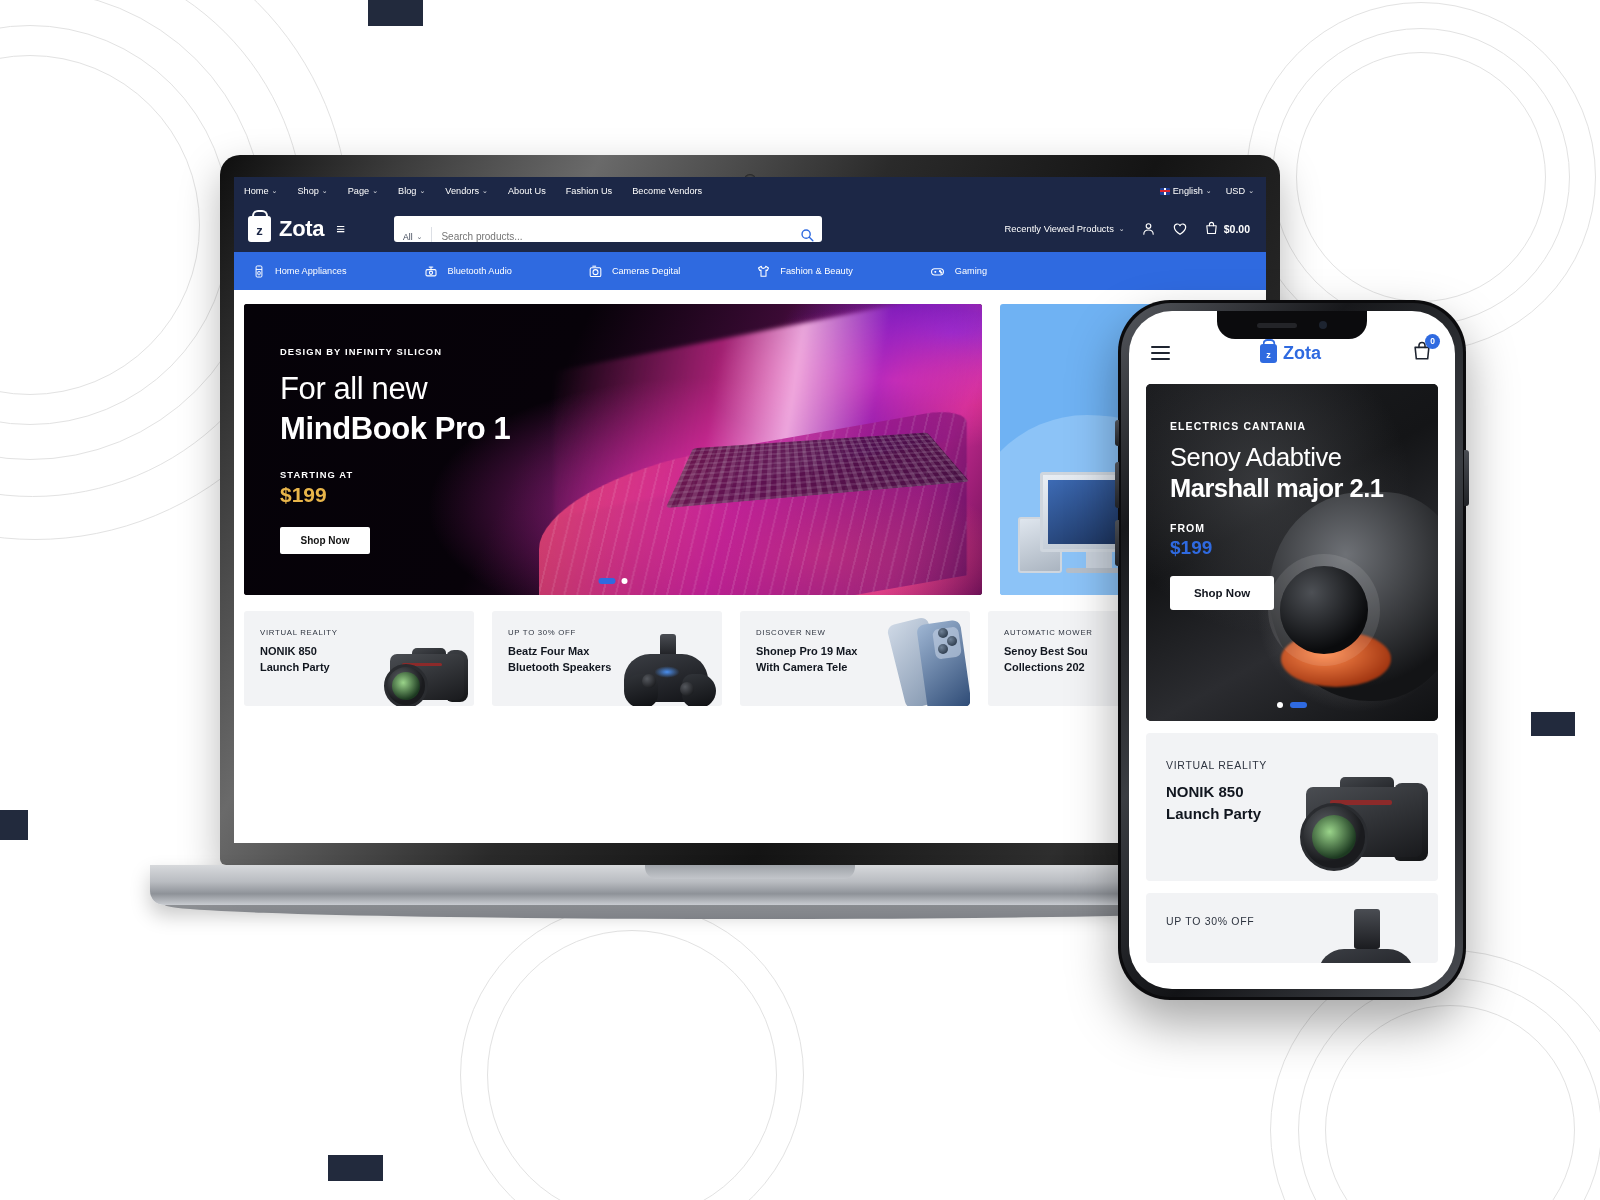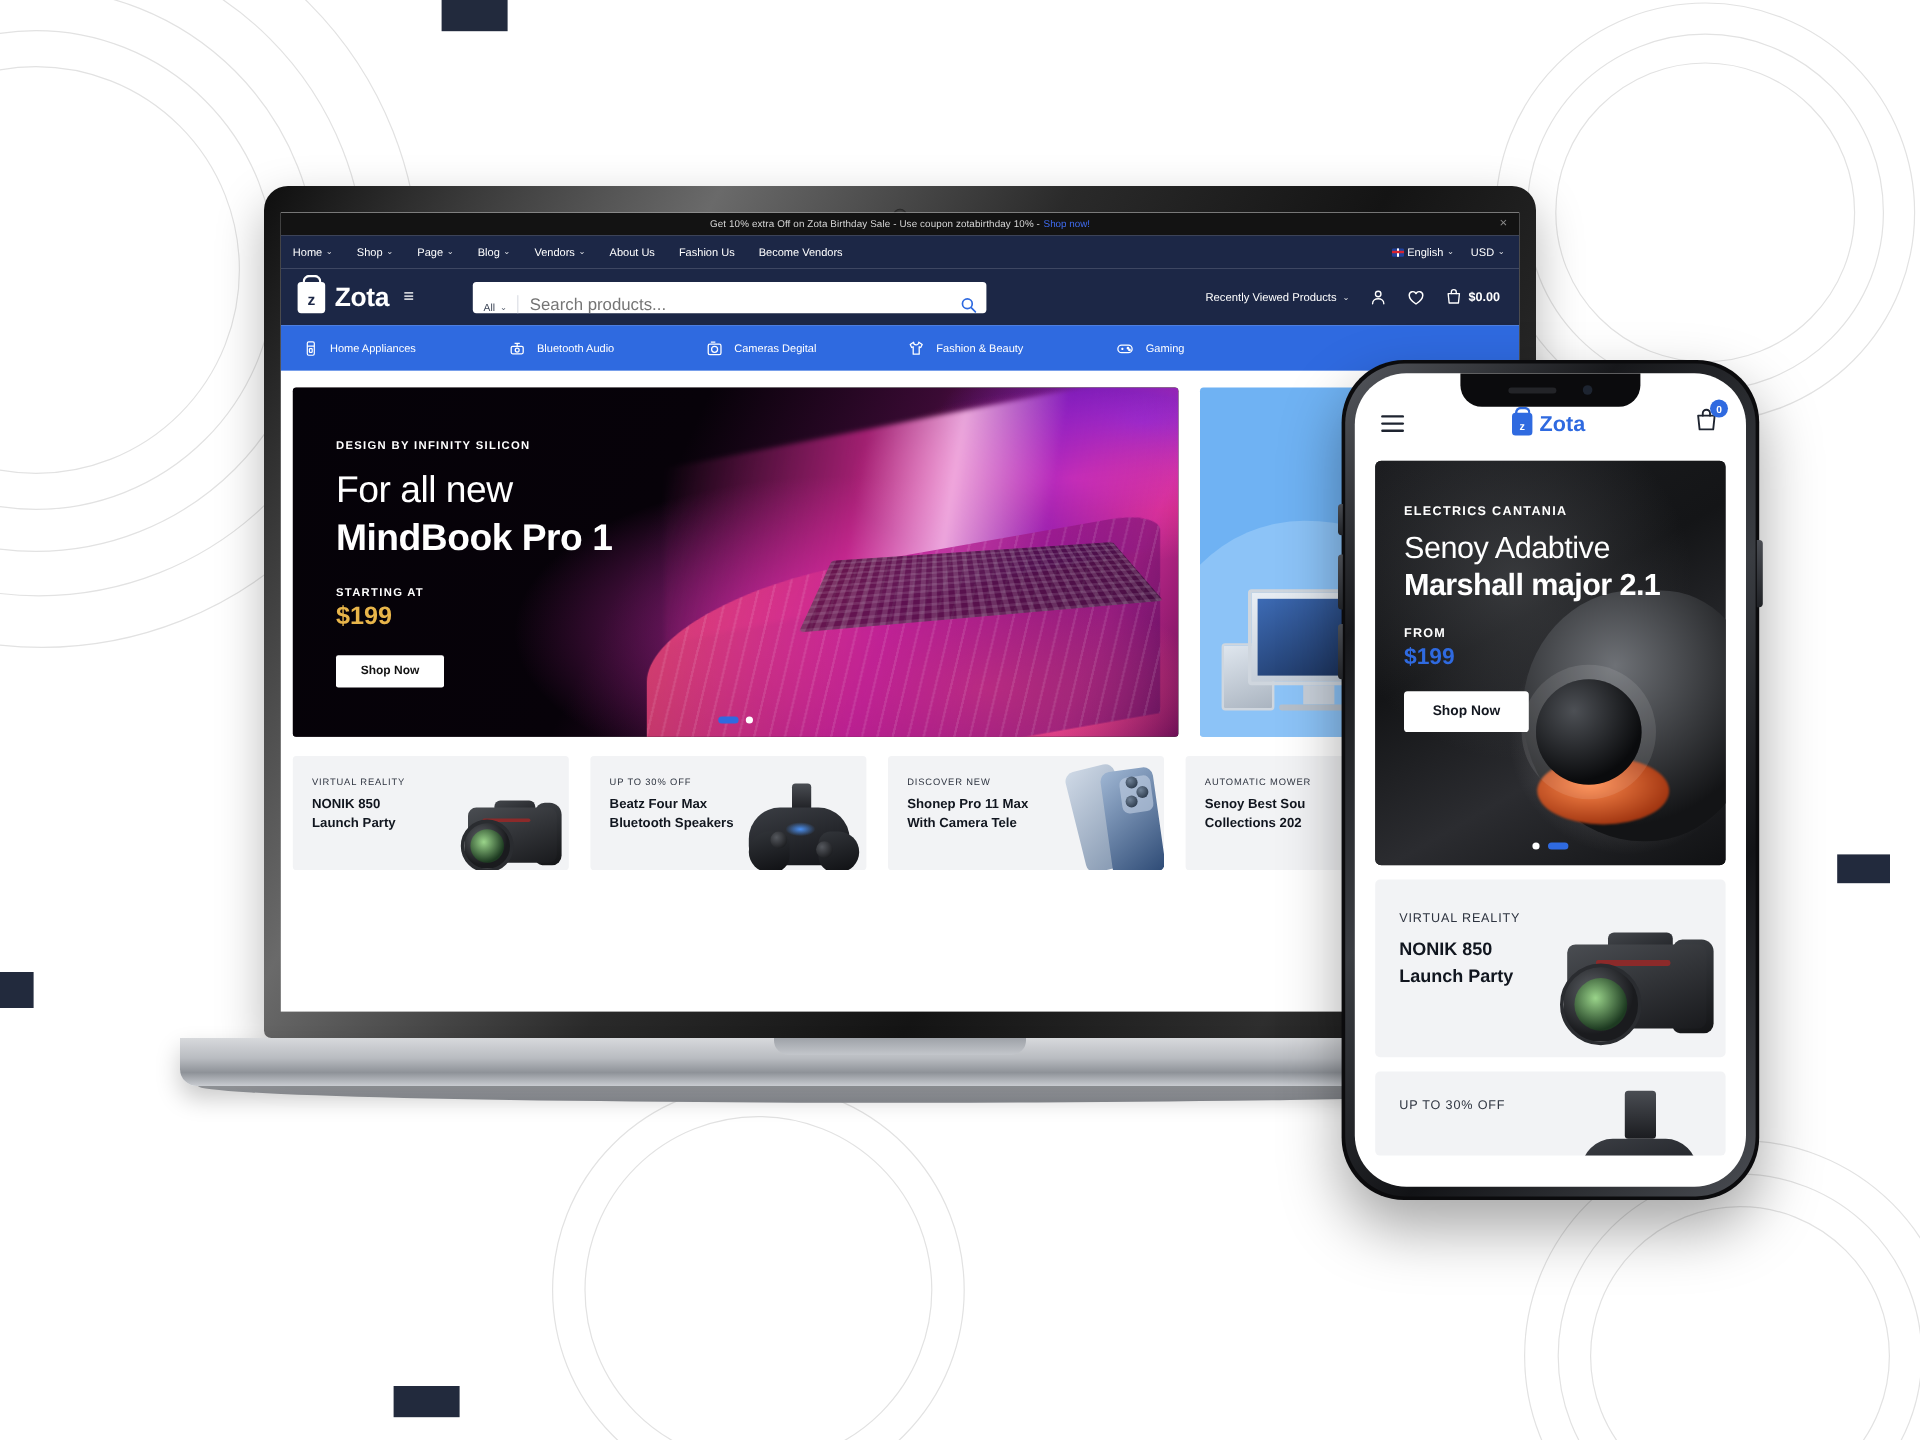--- a/index.html
+++ b/index.html
@@ -87,21 +87,21 @@
   .bag-z { color:#1c2746; font-size:13px; font-weight:bold; line-height:1; margin-bottom:5px; }
   .logo-text { color:#fff; font-size:22px; font-weight:bold; letter-spacing:-.3px; }
   .burger { margin-left:12px; color:#fff; font-size:15px; line-height:1; }
 
   .searchwrap {
     margin-left:49px; width:428px; height:26px; background:#fff; border-radius:3px;
     display:flex; align-items:flex-end; padding:0 2px 0 9px;
   }
   .sw-all { font-size:8.6px; color:#3c4556; display:flex; align-items:center; gap:4px; padding-right:9px; }
   .sw-div { width:1px; height:15px; background:#dcdfe5; }
-  .sw-input { flex:1; border:none; outline:none; font-size:14px; color:#8b919c;
+  .sw-input { flex:1; border:none; outline:none; font-size:10px; color:#8b919c;
               font-family:"Liberation Sans",sans-serif; padding-left:9px; background:transparent; }
   .sw-btn { width:26px; display:flex; align-items:center; justify-content:center; }
 
   .head-right { margin-left:auto; display:flex; align-items:center; gap:16px; padding-right:4px; }
   .rvp { color:#fff; font-size:9.4px; display:flex; align-items:center; gap:5px; }
   .icon-btn { color:#fff; display:flex; align-items:center; }
   .cart { display:flex; align-items:center; gap:5px; color:#fff; font-size:10.5px; font-weight:bold; }
 
   .catbar {
     background:#2f6ae0; height:38px; display:flex; align-items:center; padding:0 18px; gap:0;
@@ -320,25 +320,20 @@
   <div class="sq" style="left:0px;top:810px;width:28px;height:30px;"></div>
   <div class="sq" style="left:1531px;top:712px;width:44px;height:24px;"></div>
   <div class="sq" style="left:328px;top:1155px;width:55px;height:26px;"></div>
 </div>
 
 <div class="laptop">
   <div class="laptop-lid">
     <div class="cam"></div>
     <div class="screen">
 
-      <div class="promo">
-        <span class="promo-text">Get 10% extra Off on Zota Birthday Sale - Use coupon zotabirthday 10% -</span>
-        <a class="promo-link">Shop now!</a>
-        <span class="promo-close">×</span>
-      </div>
 
       <div class="topnav">
         <div class="topnav-left">
           <a class="tn-item">
               <span>Home</span>
               <span class="chev">⌄</span>
             </a>
           <a class="tn-item">
               <span>Shop</span>
               <span class="chev">⌄</span>
@@ -533,21 +528,21 @@
             <div class="gp-l"></div>
             <div class="gp-r"></div>
             <div class="gp-glow"></div>
             <div class="gp-stick gp-s1"></div>
             <div class="gp-stick gp-s2"></div>
           </div>
         </div>
 
         <div class="card">
           <div class="c-eyebrow">DISCOVER NEW</div>
-          <div class="c-t">Shonep Pro 11 Max</div>
+          <div class="c-t">Shonep Pro 19 Max</div>
           <div class="c-t" style="margin-top:0">With Camera Tele</div>
           <div class="c-img">
             <div class="ph-a"></div>
             <div class="ph-b"></div>
             <div class="ph-cam"></div>
             <div class="ph-d1"></div>
             <div class="ph-d2"></div>
             <div class="ph-d3"></div>
           </div>
         </div>

